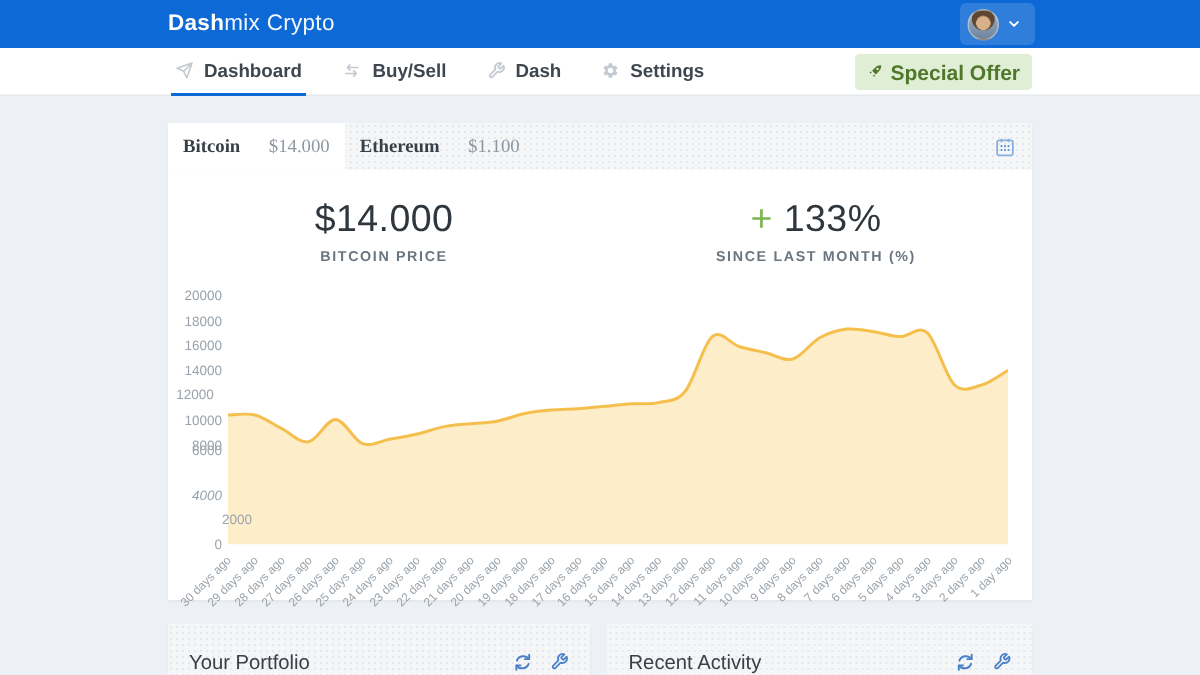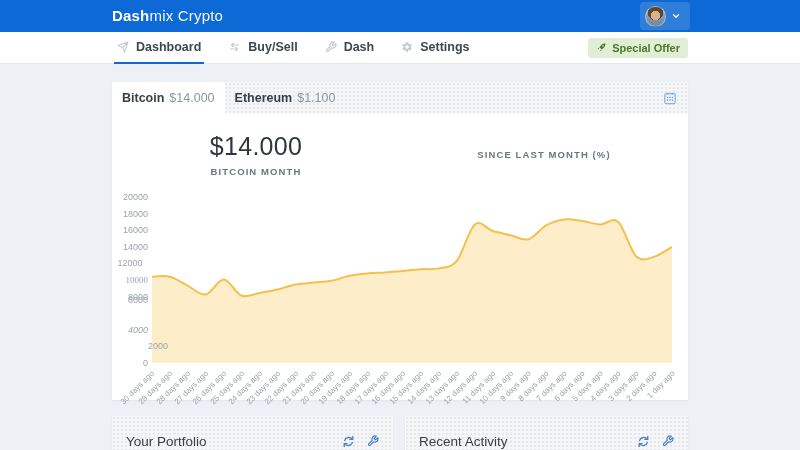--- a/index.html
+++ b/index.html
@@ -21,28 +21,28 @@
       linear-gradient(180deg,#9db3c8,#70859d);
   }
   .user-caret { margin-left:6px; display:flex; }
   
   .navbar { position:absolute; left:0; top:32px; width:800px; height:32px; background:#fff; border-bottom:1px solid #e5e8ec; }
   .nav-items { position:absolute; left:114px; top:0; height:32px; display:flex; gap:21px; }
   .nav-item { display:flex; align-items:center; gap:7px; padding:0 3px; font-weight:700; font-size:12.5px; color:#3e4750; cursor:pointer; border-bottom:2px solid transparent; }
   .nav-item.active { border-bottom-color:#0d69d5; }
   .nav-item .ni { display:flex; color:#c3cad1; }
   .offer-btn { position:absolute; right:112px; top:50%; transform:translateY(-50%); display:flex; align-items:center; gap:5px;
-    background:#dfeed4; color:#50772b; font-size:11px; font-weight:700; padding:4px 8px; border-radius:3px; cursor:pointer; border:0; }
+    background:#dfeed4; color:#50772b; font-size:14px; font-weight:700; padding:4px 8px; border-radius:3px; cursor:pointer; border:0; }
   
   .card { background:#fff; box-shadow:0 1px 2px rgba(0,0,0,.05); position:absolute; }
   .card-main { left:112px; top:82px; width:576px; height:318px; }
   .dotted { background-color:#f5f6f8;
     background-image:radial-gradient(#e4e8ed 0.9px, transparent 0.9px); background-size:4px 4px; }
   .tabbar { position:absolute; left:0; top:0; width:100%; height:31px; display:flex; }
-  .tab { display:flex; align-items:center; gap:5px; padding:0 10px; min-width:76px; justify-content:center; font-size:12.5px; cursor:pointer; }
+  .tab { display:flex; align-items:center; gap:19px; padding:0 10px; min-width:76px; justify-content:center; font-size:12.5px; cursor:pointer;font-family:Liberation Serif, serif; }
   .tab .tname { font-weight:700; color:#373f47; }
   .tab .tprice { color:#8d97a2; font-weight:400; }
   .tab.active { background:#fff; }
   .cal-btn { position:absolute; right:11px; top:9px; width:14px; height:14px; color:#86aede; cursor:pointer; display:flex; }
   
   .stats { position:absolute; left:0; top:31px; width:100%; height:77px; display:flex; }
   .stat { flex:1; display:flex; flex-direction:column; align-items:center; justify-content:center; padding-top:6px; gap:5px; }
   .stat .val { font-size:25px; font-weight:400; color:#2f363d; letter-spacing:.3px; }
   .stat .val .plus { color:#7cb650; }
   .stat .lab { font-size:9.5px; font-weight:700; letter-spacing:1.1px; color:#6b7580; }
@@ -144,37 +144,38 @@
           <circle cx="16" cy="11" r="1.2"></circle>
           <circle cx="8" cy="15.5" r="1.2"></circle>
           <circle cx="12" cy="15.5" r="1.2"></circle>
           <circle cx="16" cy="15.5" r="1.2"></circle>
         </g>
     </svg>
   </span>
   <div class="stats">
       <div class="stat">
         <div class="val"><span>$14.000</span></div>
-        <div class="lab">BITCOIN MONTH</div>
+        <div class="lab">BITCOIN PRICE</div>
       </div>
       <div class="stat">
+        <div class="val"><span class="plus">+</span> <span>133%</span></div>
         <div class="lab">SINCE LAST MONTH (%)</div>
       </div>
     </div>
   <div class="chart">
     <svg class="plot" width="520" height="166">
         <path d="M0.0,79.7 C3.0,79.7 12.0,78.2 17.9,79.7 C23.9,81.2 29.9,85.8 35.9,88.8 C41.8,91.8 47.8,98.6 53.8,97.5 C59.8,96.5 65.7,82.4 71.7,82.6 C77.7,82.8 83.7,96.6 89.7,98.8 C95.6,101.0 101.6,96.9 107.6,95.9 C113.6,94.8 119.5,93.9 125.5,92.5 C131.5,91.2 137.5,88.7 143.4,87.6 C149.4,86.4 155.4,86.1 161.4,85.5 C167.4,84.9 173.3,84.9 179.3,83.8 C185.3,82.7 191.3,80.1 197.2,78.8 C203.2,77.6 209.2,76.9 215.2,76.4 C221.1,75.8 227.1,75.9 233.1,75.5 C239.1,75.1 245.1,74.4 251.0,73.9 C257.0,73.3 263.0,72.6 269.0,72.2 C274.9,71.8 280.9,72.8 286.9,71.4 C292.9,70.0 298.9,71.2 304.8,63.9 C310.8,56.6 316.8,32.4 322.8,27.4 C328.7,22.4 334.7,32.2 340.7,34.0 C346.7,35.8 352.6,36.8 358.6,38.2 C364.6,39.6 370.6,44.0 376.6,42.3 C382.5,40.7 388.5,31.5 394.5,28.2 C400.5,24.9 406.4,23.1 412.4,22.4 C418.4,21.7 424.4,23.2 430.3,24.1 C436.3,24.9 442.3,27.3 448.3,27.4 C454.3,27.5 460.2,19.6 466.2,24.9 C472.2,30.2 478.2,53.5 484.1,59.3 C490.1,65.2 496.1,61.4 502.1,59.8 C508.0,58.2 517.0,51.5 520.0,49.8 L520,166 L0,166 Z" fill="#fdeec9"></path>
         <path d="M0.0,79.7 C3.0,79.7 12.0,78.2 17.9,79.7 C23.9,81.2 29.9,85.8 35.9,88.8 C41.8,91.8 47.8,98.6 53.8,97.5 C59.8,96.5 65.7,82.4 71.7,82.6 C77.7,82.8 83.7,96.6 89.7,98.8 C95.6,101.0 101.6,96.9 107.6,95.9 C113.6,94.8 119.5,93.9 125.5,92.5 C131.5,91.2 137.5,88.7 143.4,87.6 C149.4,86.4 155.4,86.1 161.4,85.5 C167.4,84.9 173.3,84.9 179.3,83.8 C185.3,82.7 191.3,80.1 197.2,78.8 C203.2,77.6 209.2,76.9 215.2,76.4 C221.1,75.8 227.1,75.9 233.1,75.5 C239.1,75.1 245.1,74.4 251.0,73.9 C257.0,73.3 263.0,72.6 269.0,72.2 C274.9,71.8 280.9,72.8 286.9,71.4 C292.9,70.0 298.9,71.2 304.8,63.9 C310.8,56.6 316.8,32.4 322.8,27.4 C328.7,22.4 334.7,32.2 340.7,34.0 C346.7,35.8 352.6,36.8 358.6,38.2 C364.6,39.6 370.6,44.0 376.6,42.3 C382.5,40.7 388.5,31.5 394.5,28.2 C400.5,24.9 406.4,23.1 412.4,22.4 C418.4,21.7 424.4,23.2 430.3,24.1 C436.3,24.9 442.3,27.3 448.3,27.4 C454.3,27.5 460.2,19.6 466.2,24.9 C472.2,30.2 478.2,53.5 484.1,59.3 C490.1,65.2 496.1,61.4 502.1,59.8 C508.0,58.2 517.0,51.5 520.0,49.8" fill="none" stroke="#f5bf4d" stroke-width="2"></path>
       </svg>
   <div class="ylabel" style="top: 168px;">0</div>
       <div class="ylabel" style="top: 151.4px; padding-left: 36px;">2000</div>
       <div class="ylabel" style="top: 134.8px; font-style: italic;">4000</div>
       <div class="ylabel" style="top: 105px;">6000</div>
       <div class="ylabel" style="top: 101.6px;">8000</div>
-      <div class="ylabel" style="top: 85px; font-family: Liberation Serif, serif;">10000</div>
+      <div class="ylabel" style="top: 85px;">10000</div>
       <div class="ylabel" style="top: 68.4px; text-align: center;">12000</div>
       <div class="ylabel" style="top: 51.8px;">14000</div>
       <div class="ylabel" style="top: 35.2px;">16000</div>
       <div class="ylabel" style="top: 18.6px;">18000</div>
       <div class="ylabel" style="top: 2px; text-align: right;">20000</div>
       <div class="xlabel" style="top: 179px; right: 538px;">30 days ago</div>
       <div class="xlabel" style="top: 179px; right: 520.069px;">29 days ago</div>
       <div class="xlabel" style="top: 179px; right: 502.138px;">28 days ago</div>
       <div class="xlabel" style="top: 179px; right: 484.207px;">27 days ago</div>
       <div class="xlabel" style="top: 179px; right: 466.276px;">26 days ago</div>

